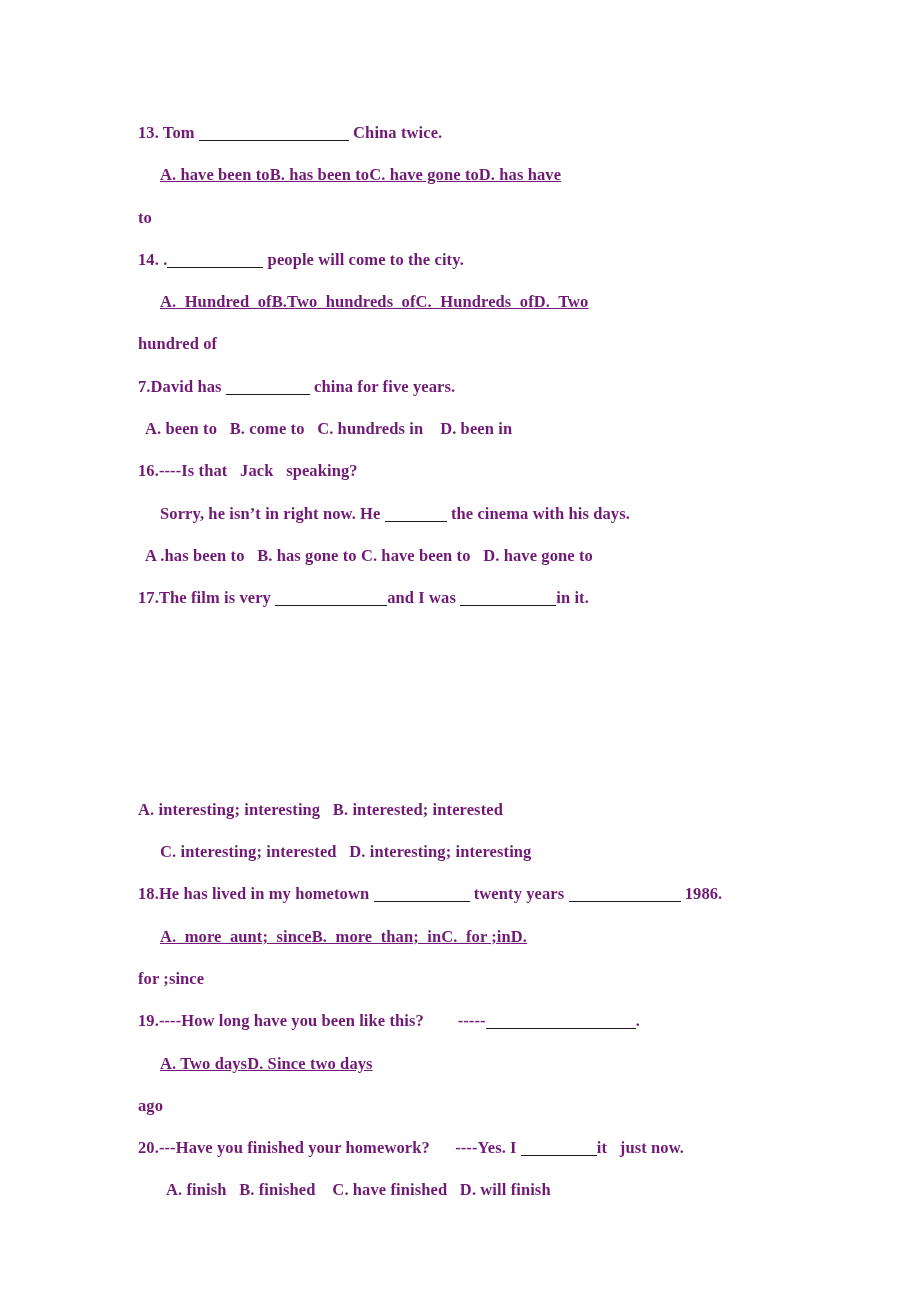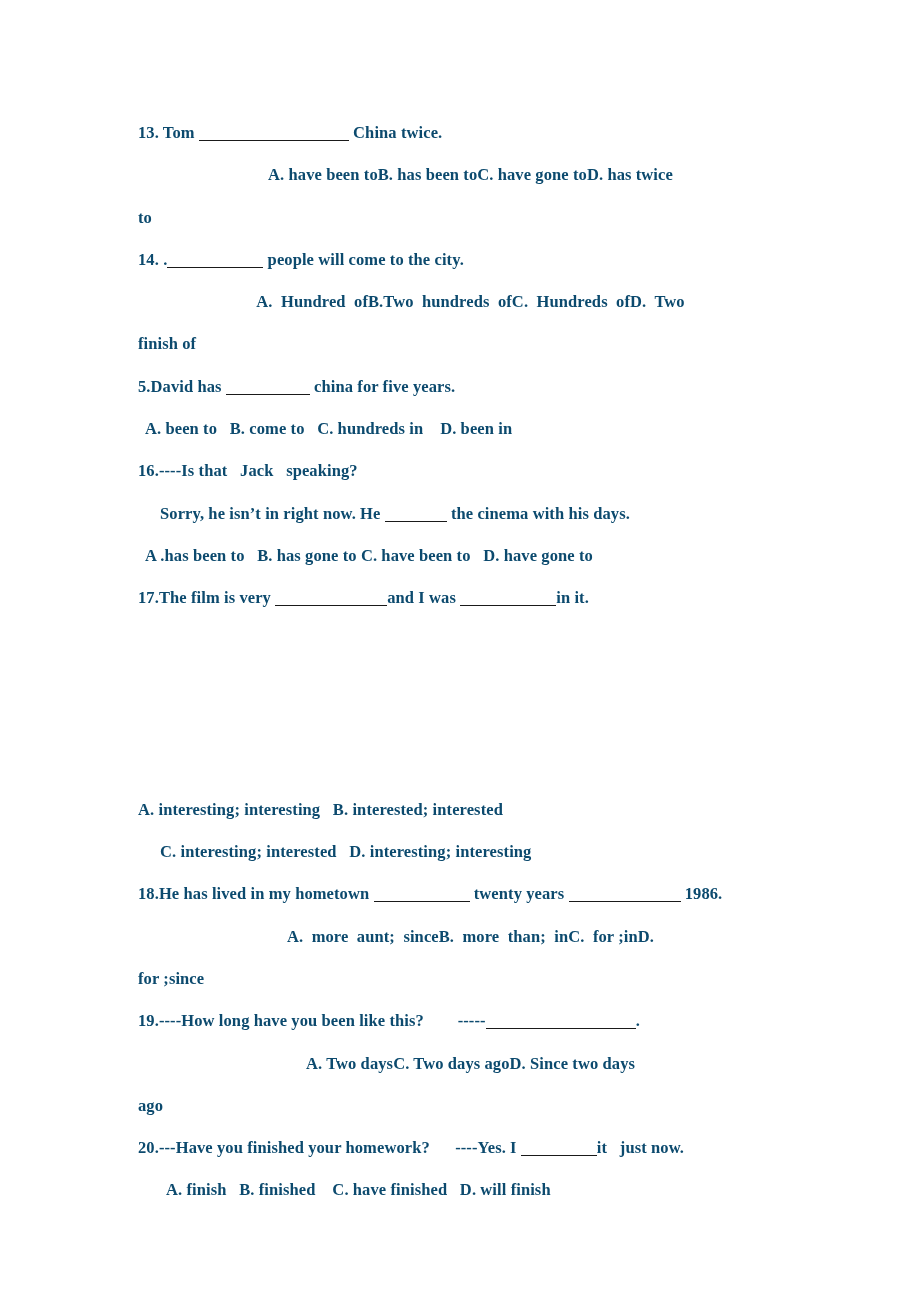--- a/index.html
+++ b/index.html
@@ -35,29 +35,30 @@
     width: 643px;
   }
 
   .line {
     font-size: 16.5px;
     font-weight: bold;
     line-height: 42.3px;
     height: 42.3px;
     white-space: pre;
     letter-spacing: 0.1px;
-    color: #0c4a6e;
+    color: #701a75;
   }
 
   
   .line.justify {
     white-space: normal;
     display: flex;
-    justify-content: center;
+    justify-content: flex-start;
     align-items: baseline;
+    text-decoration: underline;
   }
   .line.justify > span { white-space: pre; }
 
   .indent-sm { padding-left: 7px; }
   .indent-md { padding-left: 22px; }
   .indent-lg { padding-left: 28px; }
 
   
   .line.blank { }
 
@@ -80,37 +81,37 @@
 
 <div class="page">
   <div class="doc-body">
 
     <div class="line"><span>13. Tom </span><span class="blank-rule bl-xxl"></span><span> China twice.</span></div>
 
     <div class="line justify indent-md">
       <span>A. have been to</span>
       <span>B. has been to</span>
       <span>C. have gone to</span>
-      <span>D. has twice</span>
+      <span>D. has have</span>
     </div>
 
     <div class="line">to</div>
 
     <div class="line"><span>14. .</span><span class="blank-rule bl-l"></span><span> people will come to the city.</span></div>
 
     <div class="line justify indent-md">
       <span>A.  Hundred  of</span>
       <span>B.Two  hundreds  of</span>
       <span>C.  Hundreds  of</span>
       <span>D.  Two</span>
     </div>
 
-    <div class="line">finish of</div>
+    <div class="line">hundred of</div>
 
-    <div class="line"><span>5.David has </span><span class="blank-rule bl-m"></span><span> china for five years.</span></div>
+    <div class="line"><span>7.David has </span><span class="blank-rule bl-m"></span><span> china for five years.</span></div>
 
     <div class="line indent-sm">A. been to   B. come to   C. hundreds in    D. been in</div>
 
     <div class="line">16.----Is that   Jack   speaking?</div>
 
     <div class="line indent-md"><span>Sorry, he isn’t in right now. He </span><span class="blank-rule bl-xs"></span><span> the cinema with his days.</span></div>
 
     <div class="line indent-sm">A .has been to   B. has gone to C. have been to   D. have gone to</div>
 
     <div class="line"><span>17.The film is very </span><span class="blank-rule bl-xl"></span><span>and I was </span><span class="blank-rule bl-l"></span><span>in it.</span></div>
@@ -132,21 +133,20 @@
       <span>C.  for ;in</span>
       <span>D.</span>
     </div>
 
     <div class="line">for ;since</div>
 
     <div class="line"><span>19.----How long have you been like this?        -----</span><span class="blank-rule bl-xxl"></span><span>.</span></div>
 
     <div class="line justify indent-md">
       <span>A. Two days</span>
-      <span>C. Two days ago</span>
       <span>D. Since two days</span>
     </div>
 
     <div class="line">ago</div>
 
     <div class="line"><span>20.---Have you finished your homework?      ----Yes. I </span><span class="blank-rule bl-s"></span><span>it   just now.</span></div>
 
     <div class="line indent-lg">A. finish   B. finished    C. have finished   D. will finish</div>
 
   </div>

